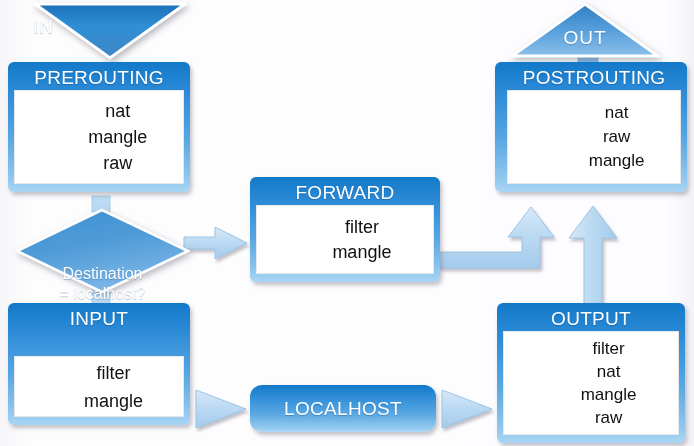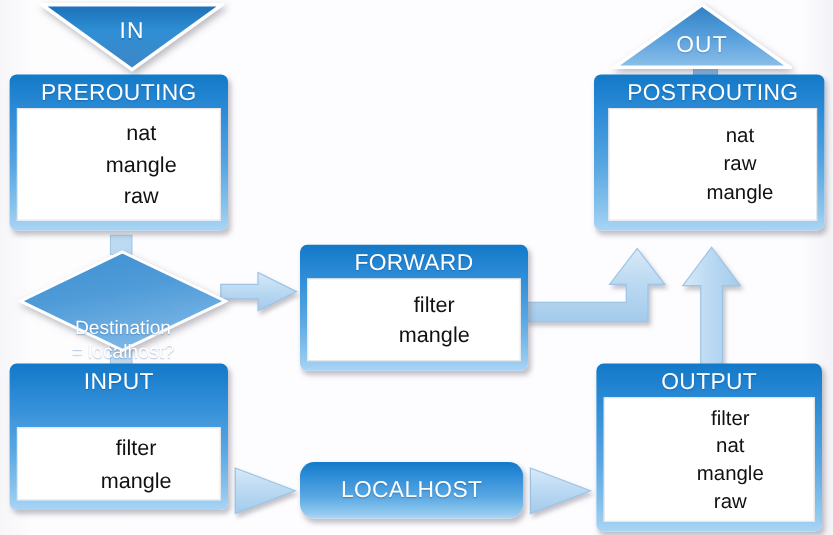--- a/index.html
+++ b/index.html
@@ -62,21 +62,21 @@
 
   
   #box-prerouting  { left: 8px;   top: 62px;  width: 182px; height: 130px; }
   #box-prerouting .chain-tables { padding-left: 22%; }
   #box-prerouting .table-item { font-size: 18px; line-height: 26px; }
 
   #box-postrouting { left: 495px; top: 62px;  width: 192px; height: 130px; padding-left: 12px; }
   #box-postrouting .chain-tables { padding-left: 26%; }
   #box-postrouting .table-item { line-height: 24px; }
 
-  #box-forward     { left: 250px; top: 204px; width: 190px; height: 105px; }
+  #box-forward     { left: 250px; top: 177px; width: 190px; height: 105px; }
   #box-forward .chain-tables { padding-left: 19%; }
   #box-forward .table-item { font-size: 18px; line-height: 25px; }
 
   #box-input       { left: 8px;   top: 303px; width: 182px; height: 122px; gap: 25px; }
   #box-input .chain-tables { padding-left: 17%; }
   #box-input .table-item { font-size: 18px; line-height: 28px; }
 
   #box-output      { left: 497px; top: 303px; width: 188px; height: 140px; }
   #box-output .chain-tables { padding-left: 20%; }
   #box-output .table-item { line-height: 23px; }
@@ -108,21 +108,21 @@
   .tri-label {
     position: absolute;
     color: #ffffff;
     font-size: 19px;
     line-height: 19px;
     letter-spacing: 1px;
     text-shadow: 0 1px 1px rgba(0,60,120,0.3);
     white-space: nowrap;
   }
   #tri-in-wrap  { left: 33px;  top: 2px;  width: 154px; height: 58px; }
-  #tri-in-label { left: 33px;  top: 17px; width: 154px; text-align: center; }
+  #tri-in-label { left: 33px;  top: 17px; width: 154px; text-align: left; }
   #tri-out-wrap { left: 510px; top: 2px;  width: 150px; height: 58px; }
   #tri-out-label{ left: 510px; top: 28px; width: 150px; text-align: center; }
 
   
   #diamond-wrap {
     position: absolute;
     left: 15px;
     top: 208px;
     width: 175px;
     height: 86px;

